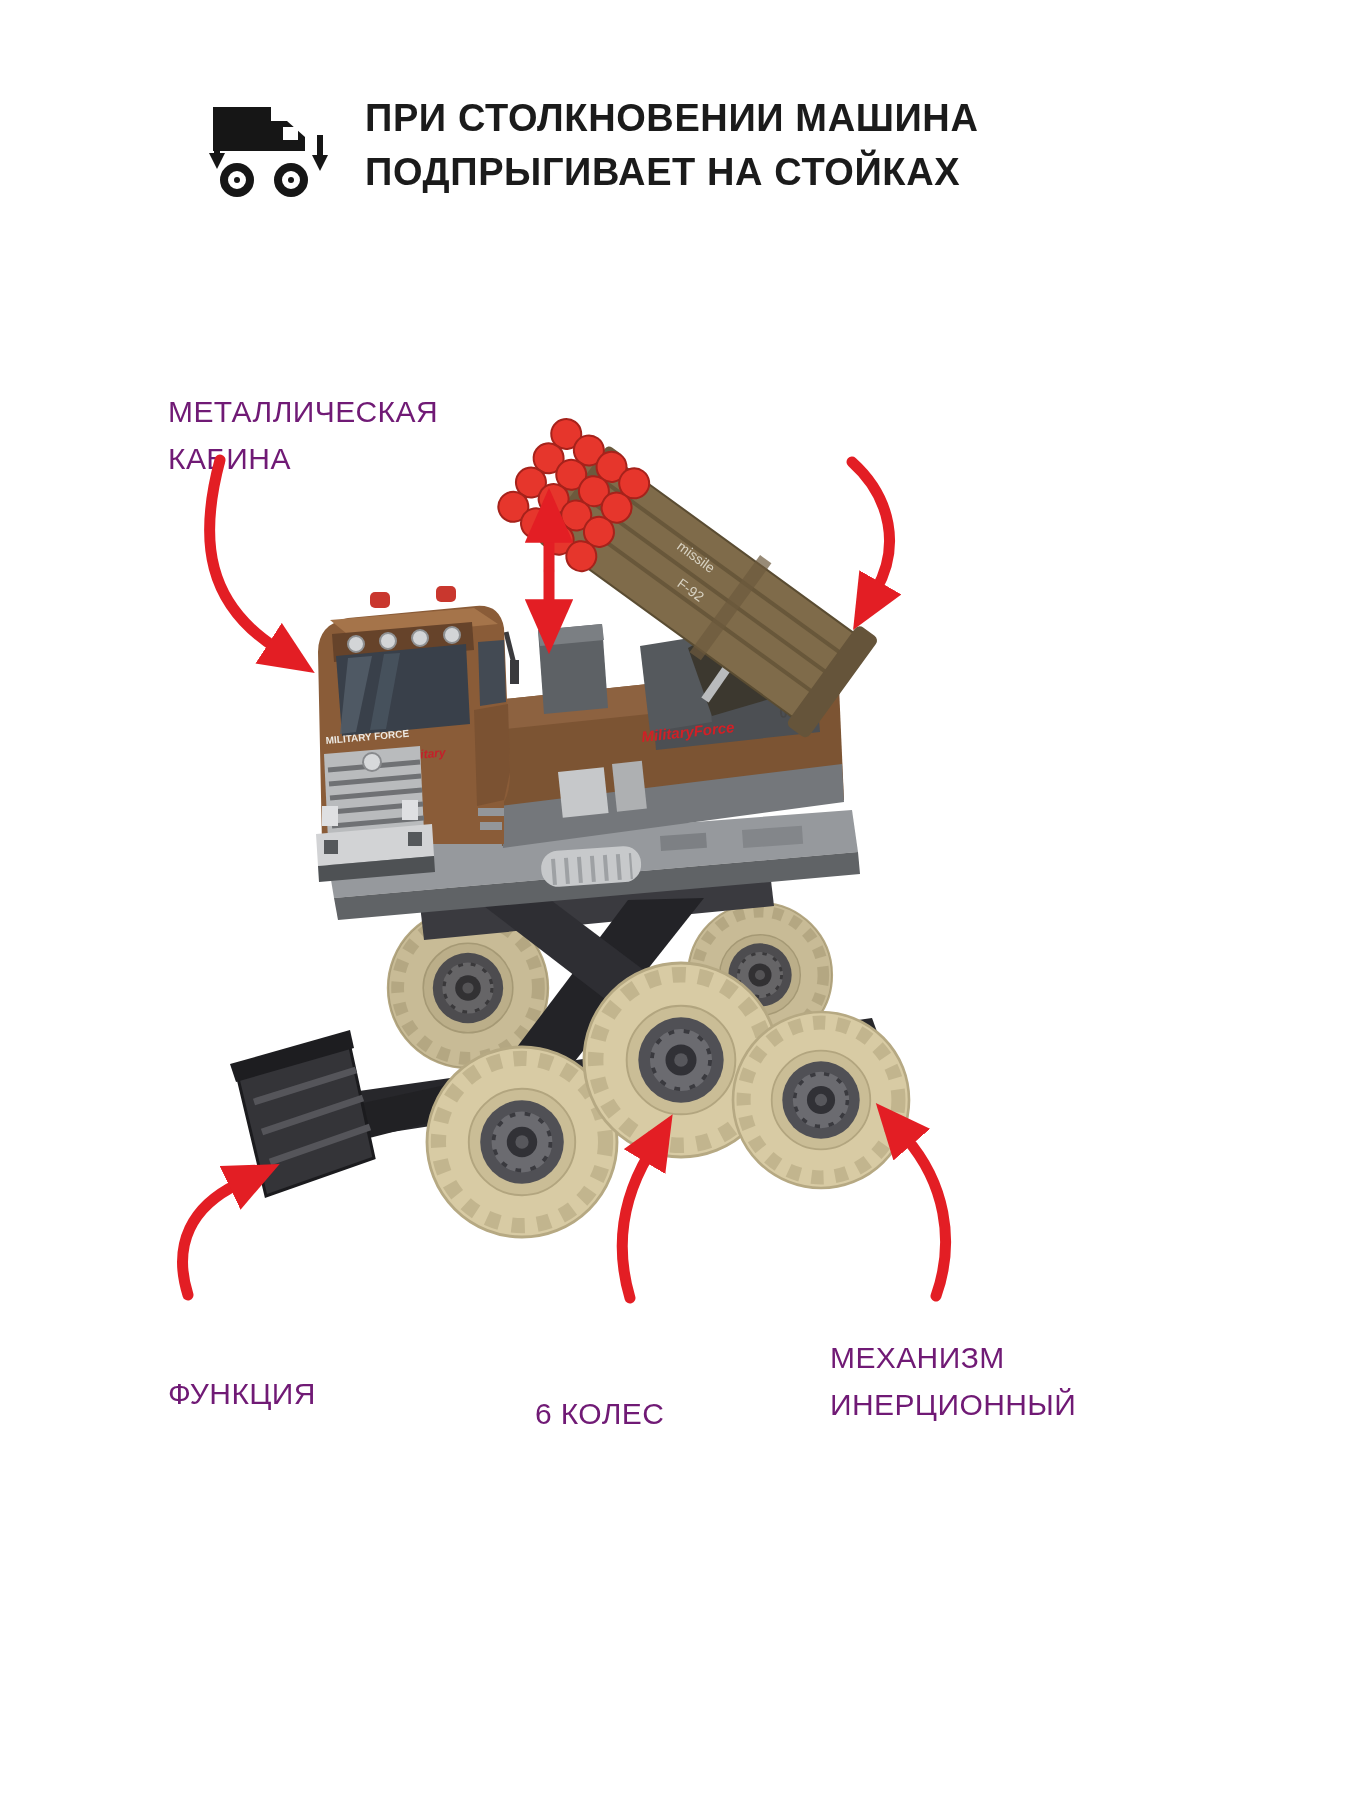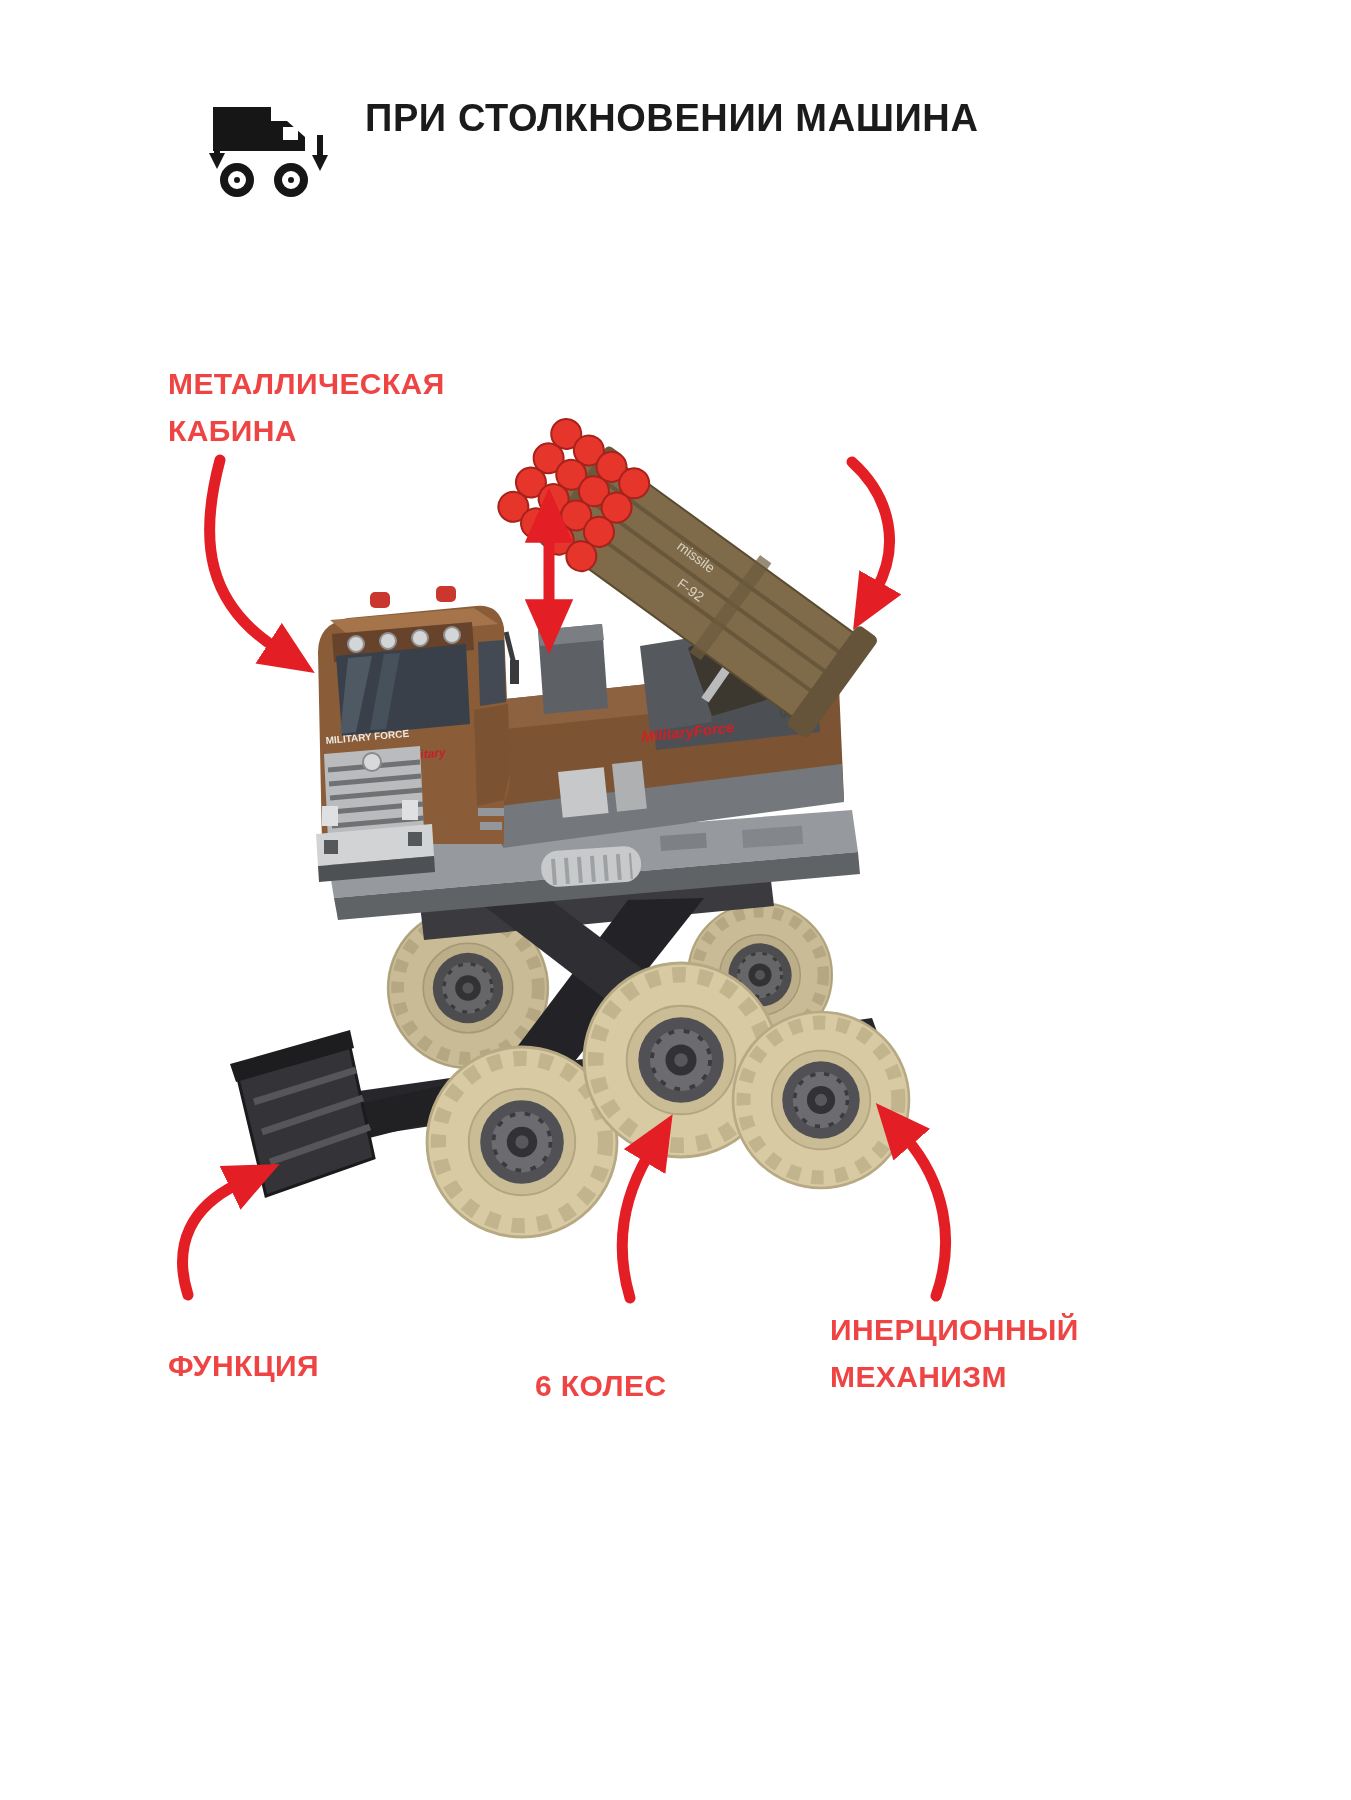--- a/index.html
+++ b/index.html
@@ -10,22 +10,22 @@
     color:#1b1b1b;
   }
   .header-icon { position:absolute; left:203px; top:84px; width:130px; height:122px; }
   .title {
     position:absolute; left:365px; top:92px;
     font-size:38px; font-weight:700; line-height:1.42; letter-spacing:0.6px;
     color:#1b1b1b; text-transform:uppercase;
   }
   .title span { display:block; }
   .callout {
-    position:absolute; font-size:30px; font-weight:700;
-    line-height:1.58; letter-spacing:0.4px; color:#ef4444; text-transform:uppercase;
+    position:absolute; font-size:30px; font-weight:400;
+    line-height:1.58; letter-spacing:0.4px; color:#701a75; text-transform:uppercase;margin-top:28px;
   }
   .callout span { display:block; }
   #callout-cabin     { left:168px; top:360px; }
   #callout-launcher  { left:700px; top:360px; }
   #callout-collision { left:168px; top:1342px; }
   #callout-wheels    { left:535px; top:1362px; }
   #callout-inertia   { left:830px; top:1306px; }
   .scene { position:absolute; left:0; top:0; width:1351px; height:1800px; }
 </style>
 </head>
@@ -41,35 +41,36 @@
     <circle cx="88" cy="95" r="13" fill="#ffffff" stroke="#161616" stroke-width="8"></circle>
     <circle cx="88" cy="95" r="3" fill="#161616"></circle>
     <line x1="117" y1="50" x2="117" y2="72" stroke="#161616" stroke-width="6"></line>
     <polygon points="109,70 125,70 117,86" fill="#161616"></polygon>
     <line x1="14" y1="52" x2="14" y2="70" stroke="#161616" stroke-width="6"></line>
     <polygon points="6,68 22,68 14,84" fill="#161616"></polygon>
   </svg>
 
   <div class="title">
     <span>ПРИ СТОЛКНОВЕНИИ МАШИНА</span>
+    <span>ПОДПРЫГИВАЕТ НА СТОЙКАХ</span>
   </div>
 
   <div class="callout" id="callout-cabin">
     <span>МЕТАЛЛИЧЕСКАЯ</span>
     <span>КАБИНА</span>
   </div>
   <div class="callout" id="callout-collision">
     <span>ФУНКЦИЯ</span>
   </div>
   <div class="callout" id="callout-wheels">
     <span>6 КОЛЕС</span>
   </div>
   <div class="callout" id="callout-inertia">
+    <span>МЕХАНИЗМ</span>
     <span>ИНЕРЦИОННЫЙ</span>
-    <span>МЕХАНИЗМ</span>
   </div>
 
   <svg class="scene" viewBox="0 0 1351 1800">
     <defs>
       <marker id="ah" markerWidth="5" markerHeight="4.4" refX="0.8" refY="2.2" orient="auto">
         <path d="M0,0 L5,2.2 L0,4.4 Z" fill="#e31e24"></path>
       </marker>
       <g id="wheel">
         <circle r="100" fill="#d8cba4" stroke="#b6a983" stroke-width="3"></circle>
         <circle r="88" fill="none" stroke="#c2b58e" stroke-width="16" stroke-dasharray="14 13"></circle>

